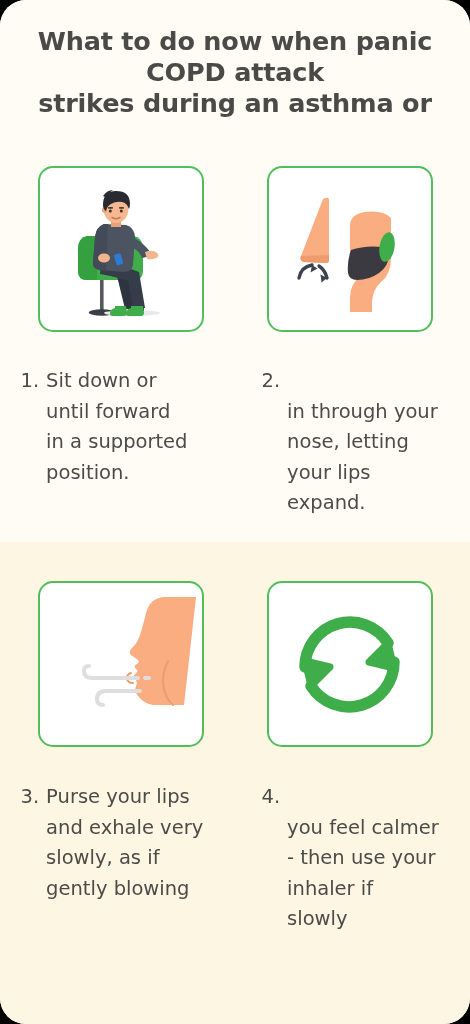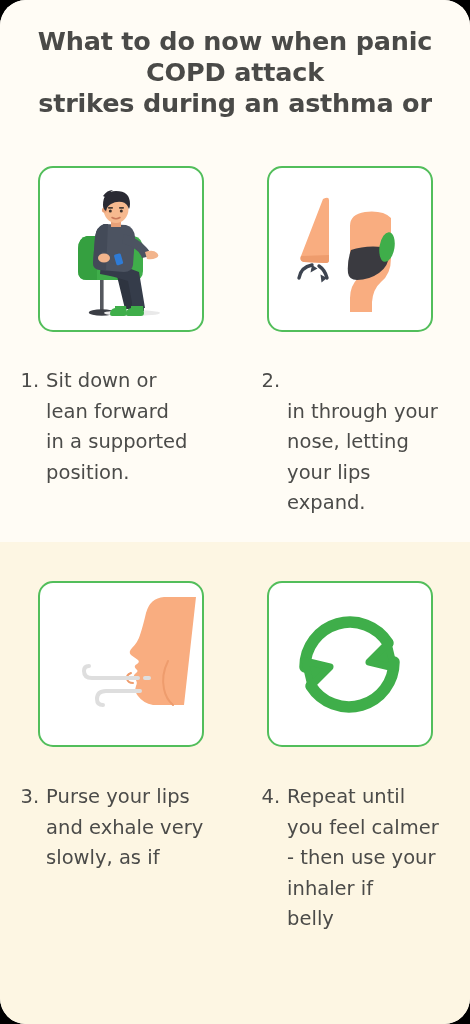--- a/index.html
+++ b/index.html
@@ -204,21 +204,21 @@
 
   </div>
 
   <div class="row row-text-1">
 
     <div class="col col-left">
       <div class="step">
         <span class="step-num">1.</span>
         <span class="step-text">
           <span>Sit down or</span><br>
-          <span>lean forward</span><br>
+          <span>until forward</span><br>
           <span>in a supported</span><br>
           <span>position.</span>
         </span>
       </div>
     </div>
 
     <div class="col col-right">
       <div class="step">
         <span class="step-num">2.</span>
         <span class="step-text">
@@ -289,33 +289,33 @@
 
   <div class="row row-text-2">
 
     <div class="col col-left">
       <div class="step">
         <span class="step-num">3.</span>
         <span class="step-text">
           <span>Purse your lips</span><br>
           <span>and exhale very</span><br>
           <span>slowly, as if</span><br>
-          <br>
+          <span>gently blowing</span><br>
         </span>
       </div>
     </div>
 
     <div class="col col-right">
       <div class="step">
         <span class="step-num">4.</span>
         <span class="step-text">
-          <span>Repeat until</span><br>
+          <br>
           <span>you feel calmer</span><br>
           <span>- then use your</span><br>
           <span>inhaler if</span><br>
-          <span>belly</span>
+          <span>slowly</span>
         </span>
       </div>
     </div>
 
   </div>
 
 </div>
 
 </body></html>

